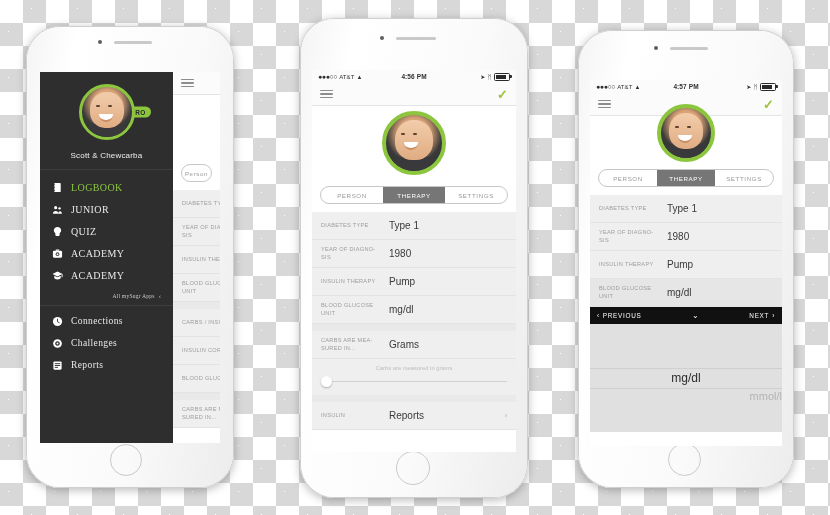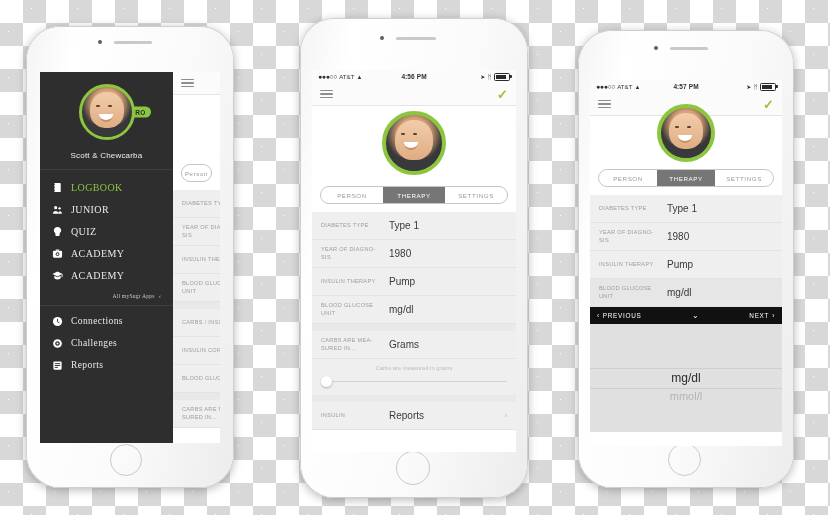--- a/index.html
+++ b/index.html
@@ -120,21 +120,21 @@
 
   
   .pickbar{height:17px;background:#111;display:flex;align-items:center;justify-content:space-between;padding:0 7px;}
   .pickbar .pb{font-size:6.4px;color:#fff;letter-spacing:.7px;display:flex;align-items:center;gap:3px;cursor:pointer;}
   .pickbar .pc{color:#fff;font-size:8px;cursor:pointer;}
   .picker{background:#e0e0e0;height:108px;position:relative;}
   .pselbar{position:absolute;left:0;right:0;top:44px;height:19px;
     border-top:1px solid #cfcfcf;border-bottom:1px solid #cfcfcf;}
   .popt{position:absolute;left:0;right:0;text-align:center;}
   .popt.sel{top:47px;font-size:12px;color:#2c2c2c;}
-  .popt.dim{top:66px;font-size:11px;color:#b3b3b3;}
+  .popt.dim{top:66px;font-size:11px;color:#b3b3b3;text-align:right;}
 </style>
 </head>
 <body>
 
 <div class="stage">
 
   <div class="phone p1">
     <div class="cam" style="left:72px;top:14px;width:4px;height:4px;"></div>
     <div class="speaker" style="left:88px;top:15px;width:38px;height:3px;"></div>
     <div class="home" style="left:84px;bottom:12px;width:30px;height:30px;"></div>

